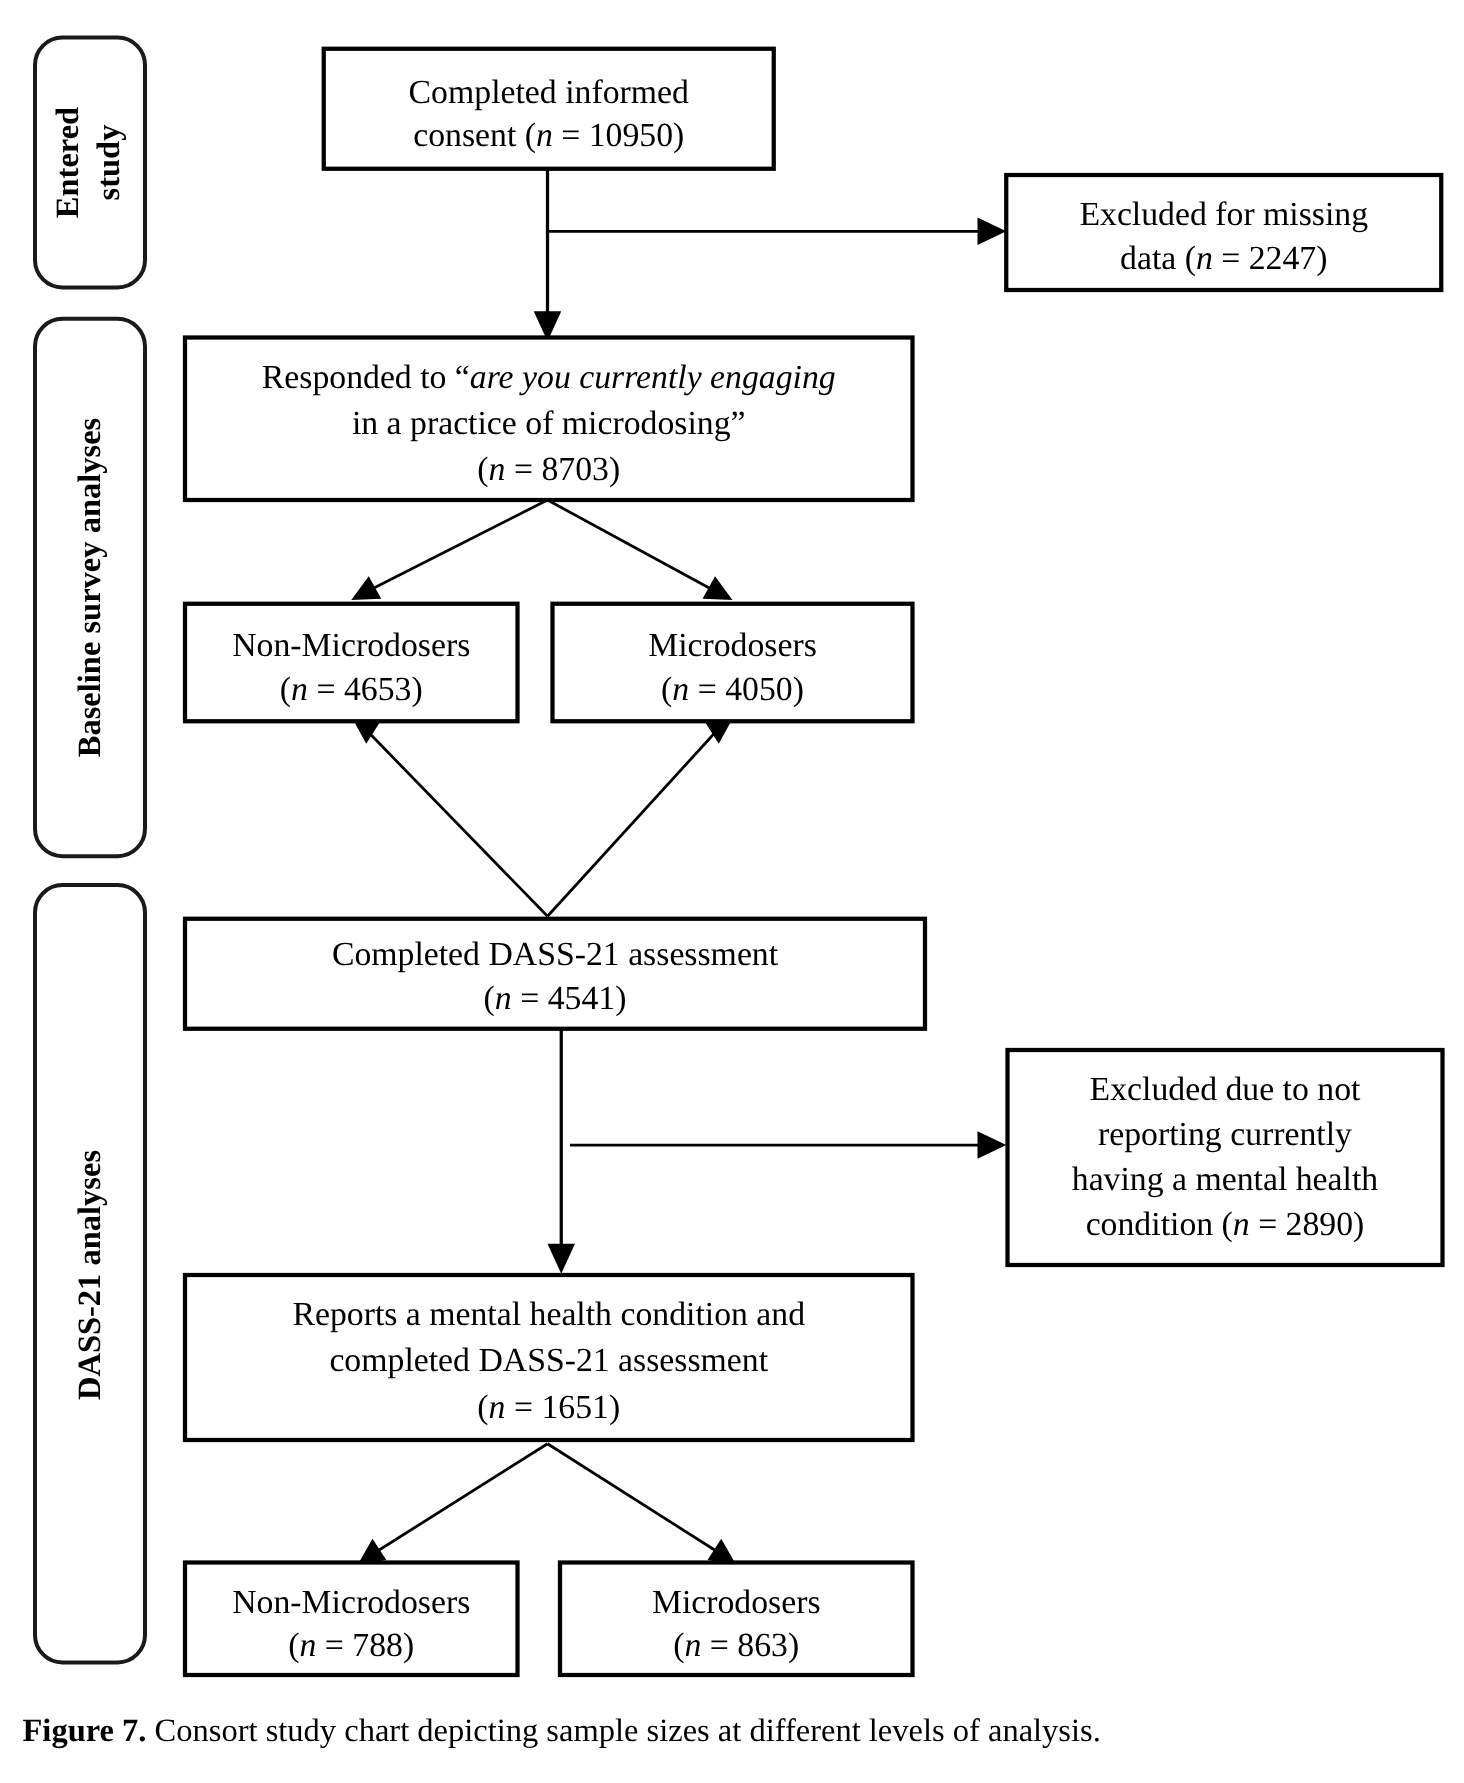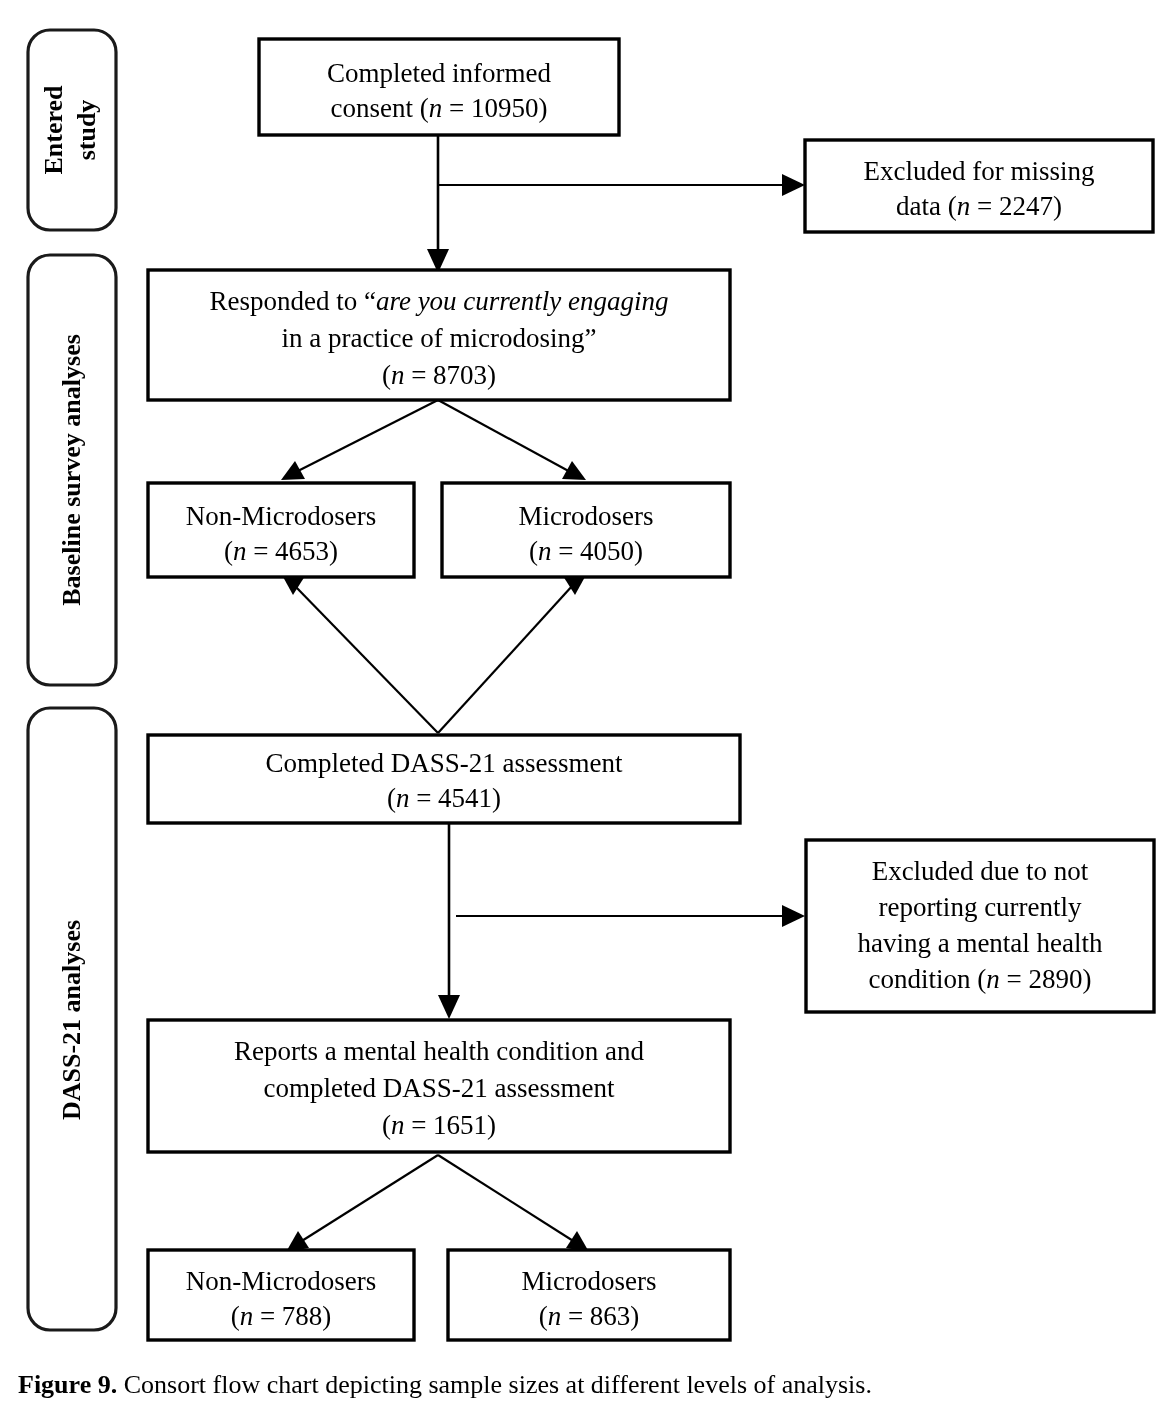--- a/index.html
+++ b/index.html
@@ -220,17 +220,17 @@
 
     <g>
       <rect class="box-rect" x="448" y="1250" width="282" height="90"></rect>
       <text class="box-text" x="589" y="1290">Microdosers</text>
       <text class="box-text" x="589" y="1325"><tspan>(</tspan><tspan class="n-ital">n</tspan><tspan> = 863)</tspan></text>
     </g>
 
   </svg>
 
   <div class="caption">
-    <span class="cap-label">Figure 9.</span>
-    <span class="cap-text">Consort flow chart depicting sample sizes at different levels of analysis.</span>
+    <span class="cap-label">Figure 7.</span>
+    <span class="cap-text">Consort study chart depicting sample sizes at different levels of analysis.</span>
   </div>
 
 </div>
 
 </body></html>

